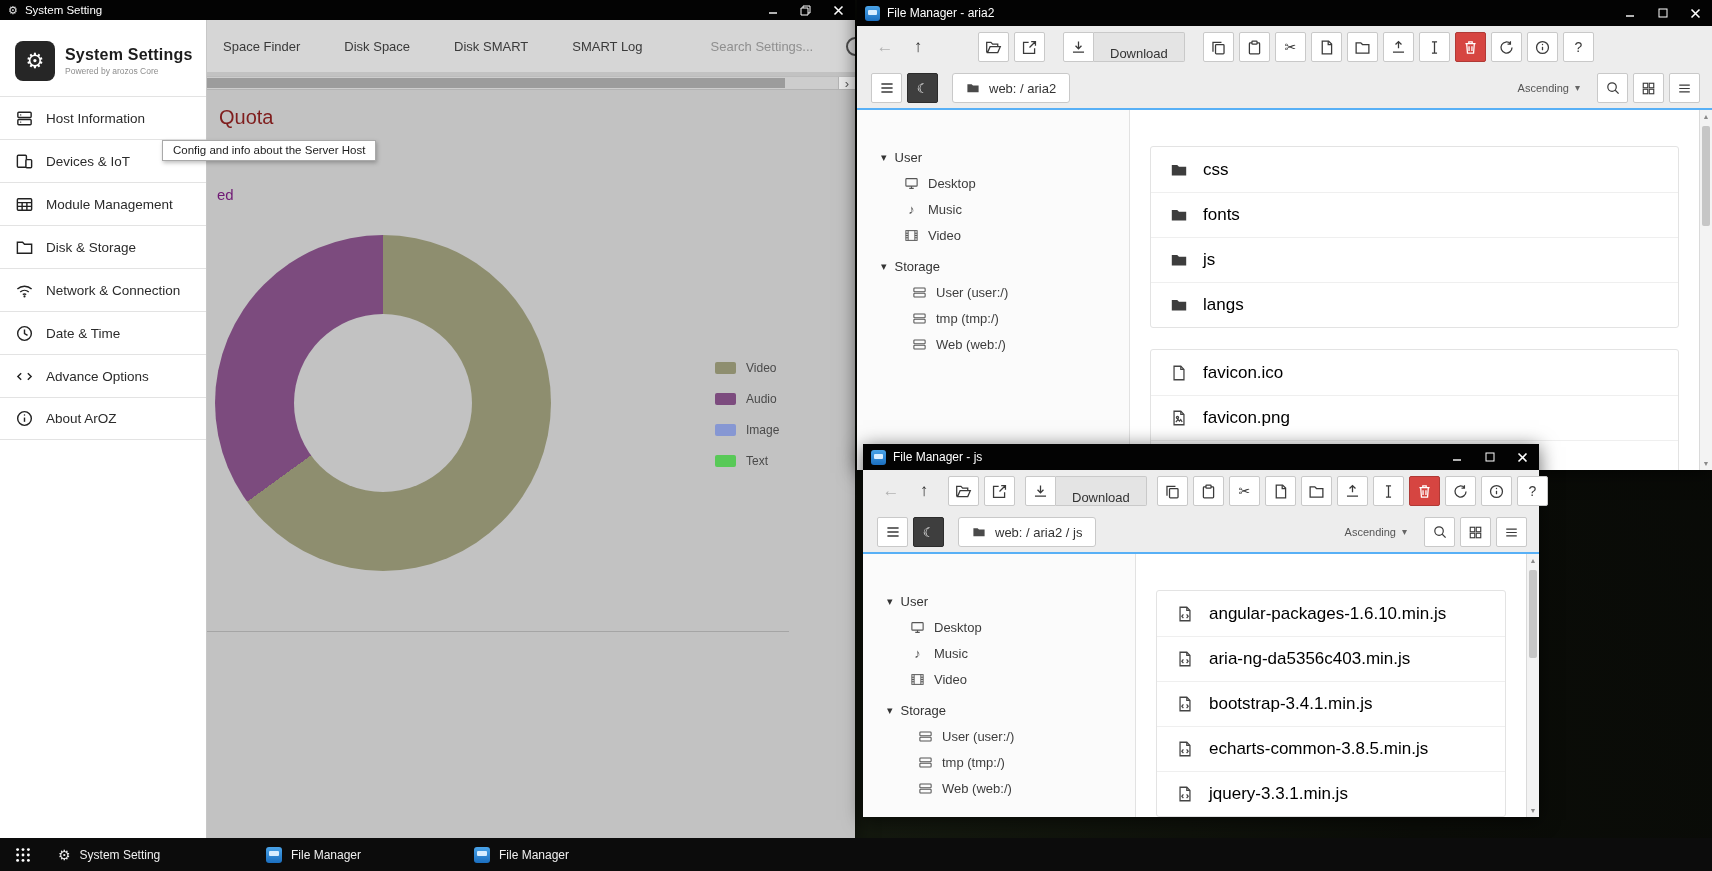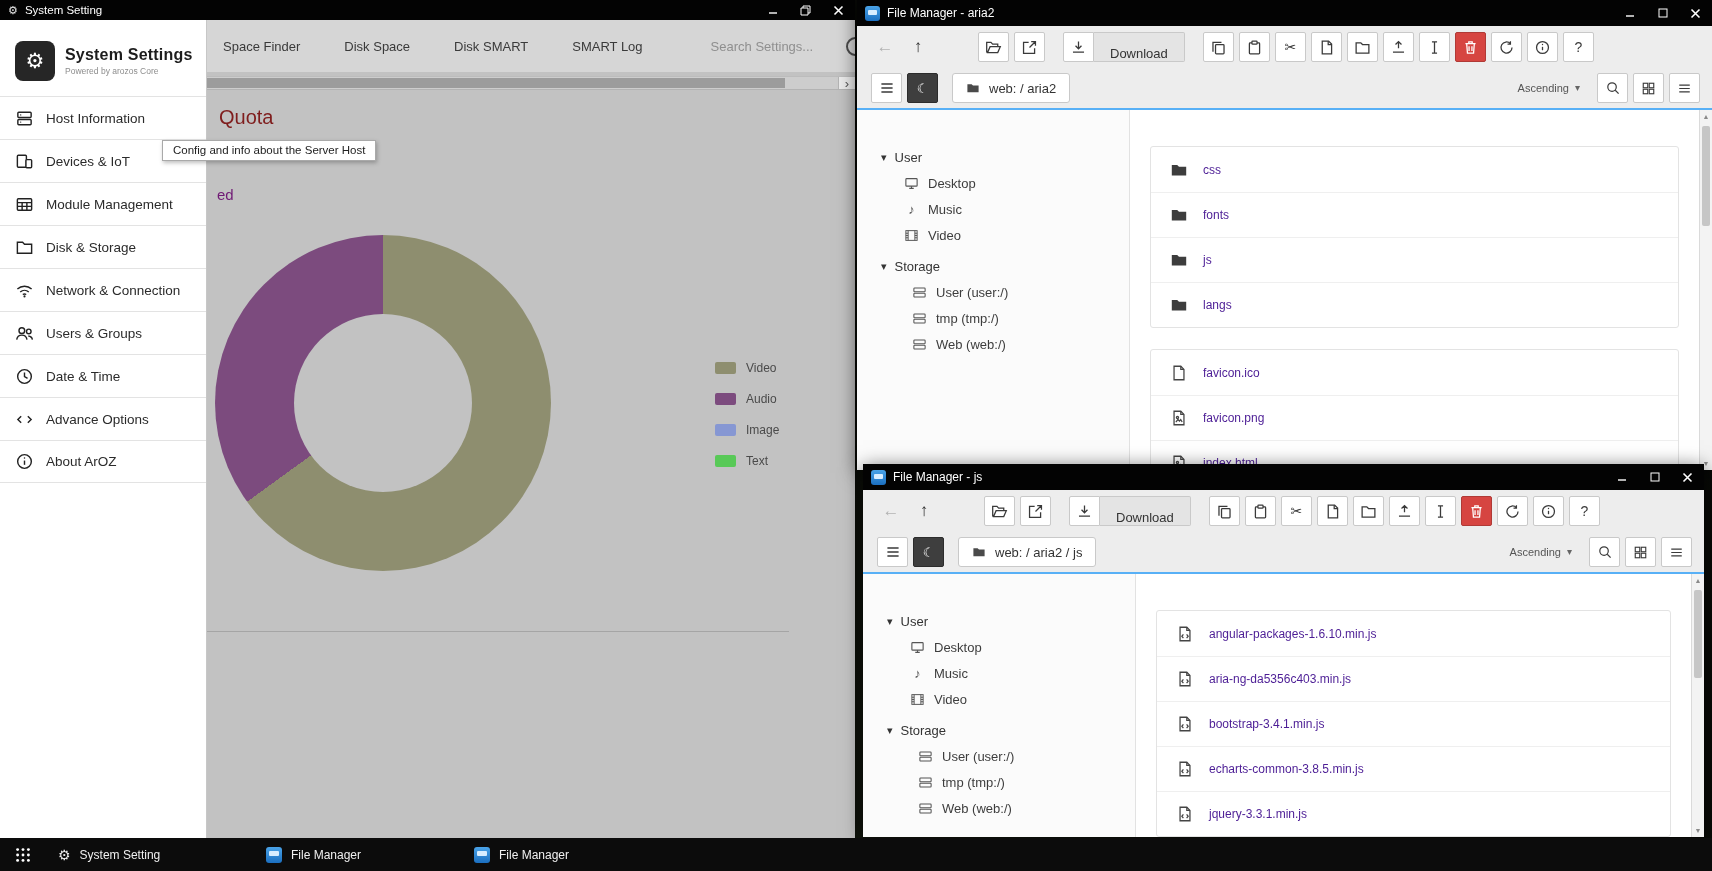--- a/index.html
+++ b/index.html
@@ -42,21 +42,21 @@
 .legend{position:absolute;left:508px;top:332px}
 .lrow{display:flex;align-items:center;gap:10px;height:31px}
 .lswatch{width:21px;height:12px;border-radius:2px;flex:0 0 auto}
 .llabel{font-size:12px;color:#4a4a4a}
 .s-divider{position:absolute;left:0;top:611px;width:582px;height:1px;background:#a5a5a5}
 .s-tooltip{position:absolute;left:162px;top:120px;z-index:40;background:#fff;border:1px solid #a9a9a9;box-shadow:1px 2px 4px rgba(0,0,0,.25);padding:3px 10px 4px;font-size:11.5px;color:#222;white-space:nowrap}
 
 
 .fm .tbar{height:26px}
 #fm1{left:857px;top:0;width:855px;height:470px;z-index:1}
-#fm2{left:863px;top:464px;width:841px;height:373px;z-index:2}
+#fm2{left:863px;top:444px;width:676px;height:373px;z-index:2}
 .fm-appicon{width:15px;height:15px;border-radius:3px;background:linear-gradient(#4aa3e8,#1b6fc0);position:relative;flex:0 0 auto}
 .fm-appicon::after{content:"";position:absolute;left:3px;top:4px;right:3px;height:5px;background:#d8edff;border-radius:1px}
 .fm-toolbar1{height:42px;background:#ededed;display:flex;align-items:center;padding-left:14px;gap:5px}
 .fm-toolbar2{height:40px;background:#ededed;display:flex;align-items:center;padding:0 12px 0 14px;gap:5px}
 .tbtn{width:31px;height:30px;background:#fff;border:1px solid #c9c9c9;border-radius:2px;display:flex;align-items:center;justify-content:center;color:#3a3a3a;flex:0 0 auto}
 .tbtn svg{stroke:#3a3a3a}
 .tbtn.plain{background:transparent;border-color:transparent;font-size:17px;color:#2f2f2f;width:28px}
 .tbtn.plain.dim{color:#b3b3b3}
 .tbtn.glyph{font-size:14px}
 .tbtn.danger{background:#d64541;border-color:#b03a36}
@@ -77,21 +77,21 @@
 .tsec .caret{font-size:11px;color:#333}
 .tsec.second{margin-top:5px}
 .titem{display:flex;align-items:center;gap:9px;height:26px;padding-left:23px;color:#3d3d3d}
 .titem.sub{padding-left:31px}
 .titem svg{stroke:#555;flex:0 0 auto}
 .titem .gly{width:15px;text-align:center;font-size:13px;color:#555}
 .fm-files{flex:1;padding:36px 20px 0 20px;overflow:hidden}
 .fgroup{border:1px solid #e3e3e3;border-radius:3px;background:#fff;margin-bottom:21px}
 .frow{height:45px;display:flex;align-items:center;gap:15px;padding-left:19px;border-top:1px solid #efefef}
 .frow:first-child{border-top:none}
-.fname{font-size:12px;color:#4c1d95;white-space:nowrap}
+.fname{font-size:17px;color:#000000;white-space:nowrap}
 .frow svg{flex:0 0 auto}
 .fm-scroll{position:absolute;top:110px;right:0;bottom:0;width:13px;background:#f3f3f3;border-left:1px solid #dadada}
 .sthumb{position:absolute;left:2px;right:2px;top:16px;height:100px;background:#c6c6c6;border-radius:2px}
 .sar{position:absolute;left:0;right:0;text-align:center;font-size:7px;color:#8a8a8a}
 .sar.top{top:3px}.sar.bot{bottom:3px}
 
 
 #taskbar{position:absolute;left:0;top:838px;width:1712px;height:33px;background:#0c0c0c;display:flex;align-items:center;color:#eee;z-index:10}
 .tk-apps{width:46px;height:100%;display:flex;align-items:center;justify-content:center}
 .tk-item{width:208px;height:100%;display:flex;align-items:center;gap:9px;padding-left:12px}
@@ -165,29 +165,20 @@
                 <path d="M2.5 16V4.5h5.5l2 2h7.5V16z"></path>
               </svg>
             <span>Disk &amp; Storage</span>
           </div>
           <div class="s-item">
             <svg width="19" height="19" viewBox="0 0 20 20" fill="none" stroke-width="1.5">
                 <path d="M2.5 8.5a11 11 0 0 1 15 0M5.5 11.5a7 7 0 0 1 9 0M8.2 14.2a3.4 3.4 0 0 1 3.6 0"></path>
                 <circle cx="10" cy="16.2" r="1.1" fill="#222" stroke="none"></circle>
               </svg>
             <span>Network &amp; Connection</span>
-          </div>
-          <div class="s-item">
-            <svg width="19" height="19" viewBox="0 0 20 20" fill="none" stroke-width="1.5">
-                <circle cx="7.2" cy="7" r="3"></circle>
-                <path d="M1.8 16.5c.4-3 2.7-4.8 5.4-4.8s5 1.8 5.4 4.8"></path>
-                <circle cx="14.5" cy="7.8" r="2.4"></circle>
-                <path d="M14 12.6c2.3.2 4 1.8 4.3 3.9"></path>
-              </svg>
-            <span>Users &amp; Groups</span>
           </div>
           <div class="s-item">
             <svg width="19" height="19" viewBox="0 0 20 20" fill="none" stroke-width="1.5">
                 <circle cx="10" cy="10" r="7.2"></circle>
                 <path d="M10 5.8V10l3.2 1.9"></path>
               </svg>
             <span>Date &amp; Time</span>
           </div>
           <div class="s-item">
             <svg width="19" height="19" viewBox="0 0 20 20" fill="none" stroke-width="1.5">

